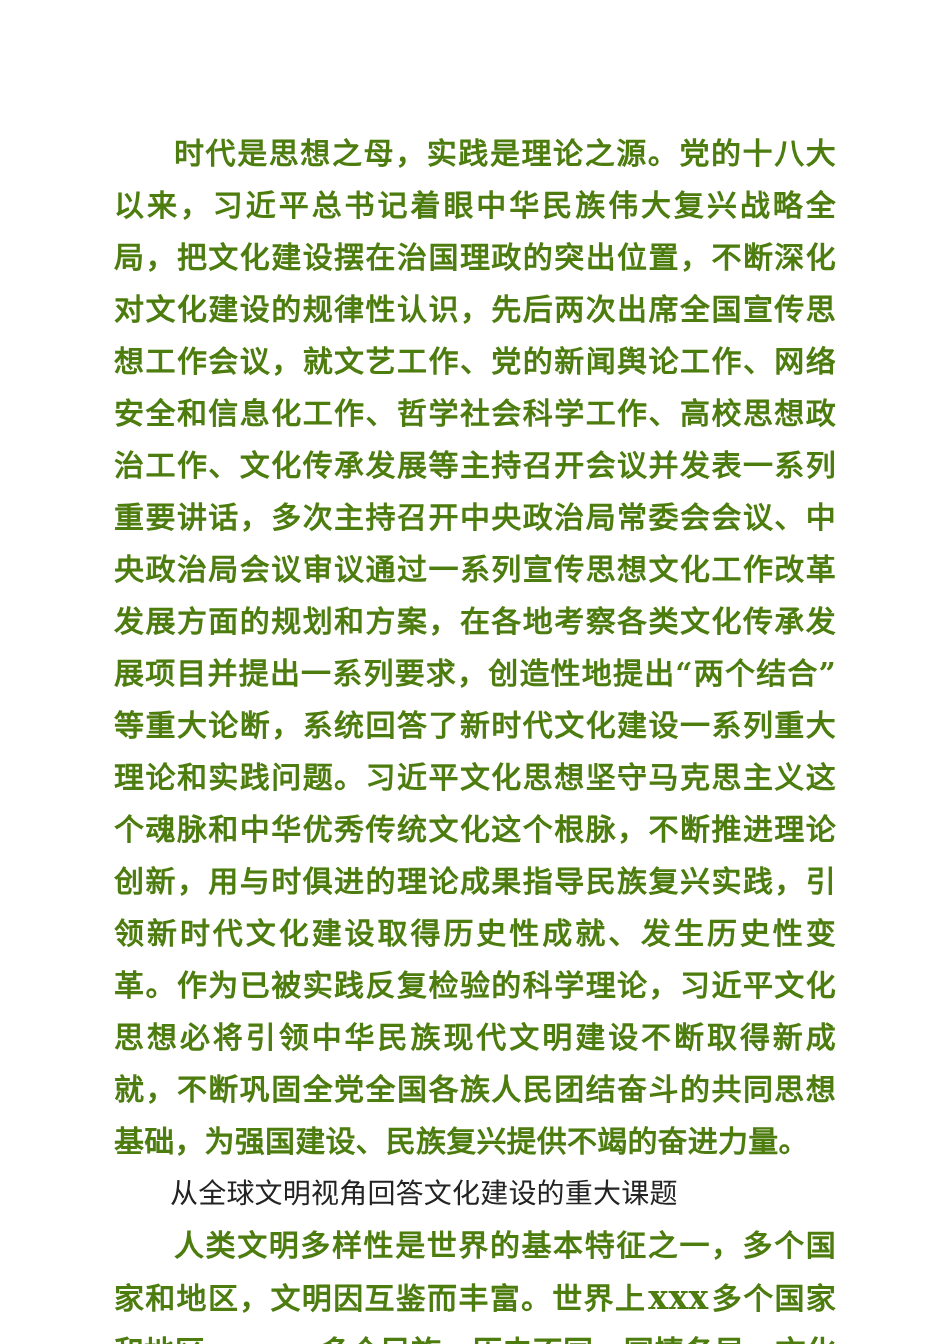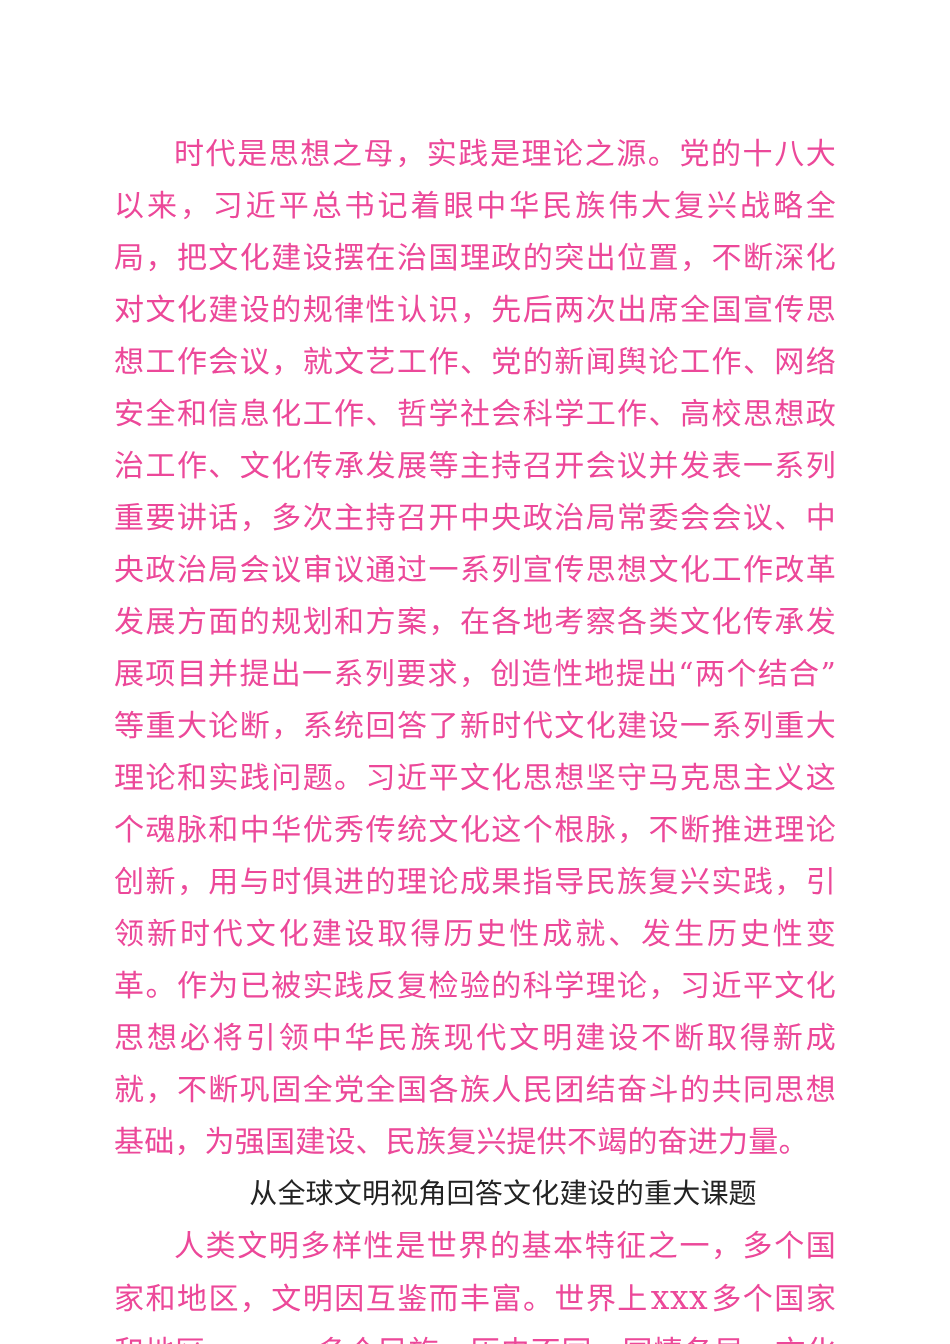--- a/index.html
+++ b/index.html
@@ -24,38 +24,39 @@
     top: 128px;
     width: 722px;
   }
 
   
   .para {
     margin: 0;
     font-family: "DejaVu Serif", "Liberation Serif", serif;
     font-size: 30px;
     line-height: 52px;
-    color: #ec4899;
+    color: #4d7c0f;
     text-align: justify;
     text-align-last: left;
     text-justify: inter-character;
     letter-spacing: 0.2px;
     text-indent: 60px;
     word-break: break-all;
+    font-weight: bold;
     -webkit-font-smoothing: antialiased;
   }
 
   
   .subhead {
     margin: 0;
     font-family: "DejaVu Serif", "Liberation Serif", serif;
     font-size: 28px;
     line-height: 52px;
     color: #232323;
-    text-align: center;
+    text-align: left;
     letter-spacing: 0.2px;
     text-indent: 56px;
     white-space: nowrap;
   }
 
   
   .lat {
     font-family: "DejaVu Serif", "Liberation Serif", serif;
     font-size: 33px;
     letter-spacing: 0.5px;

